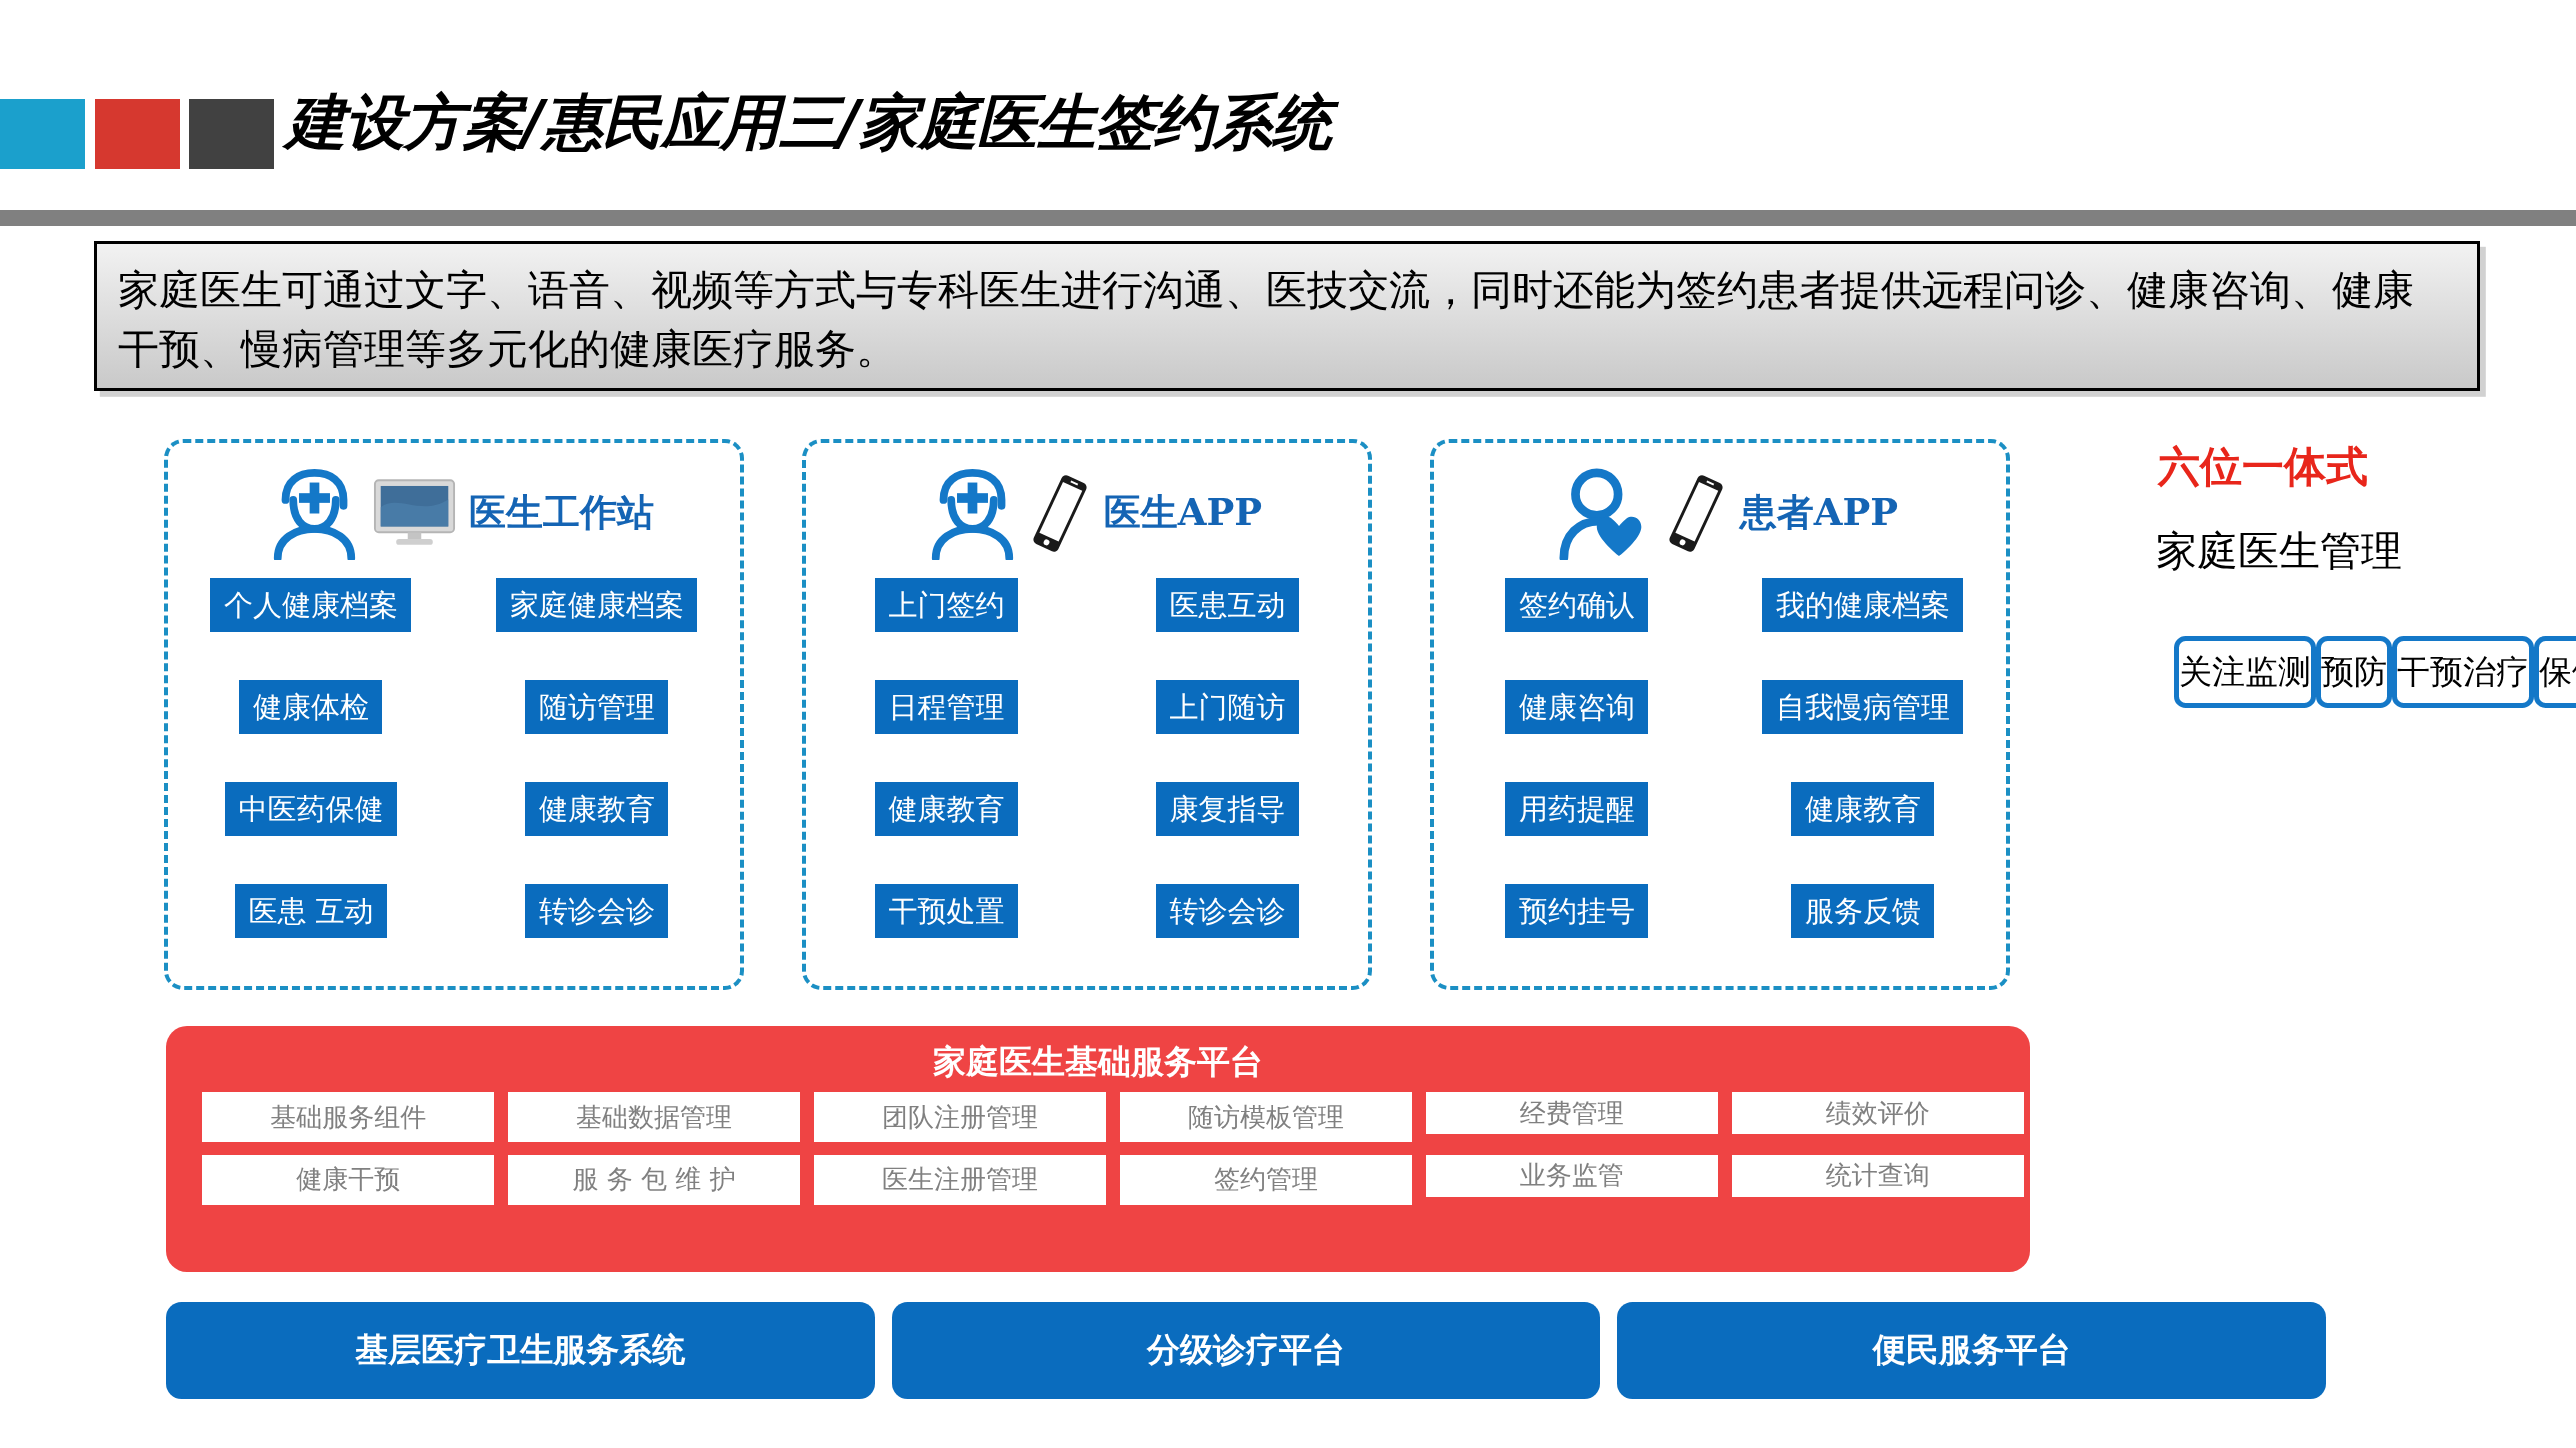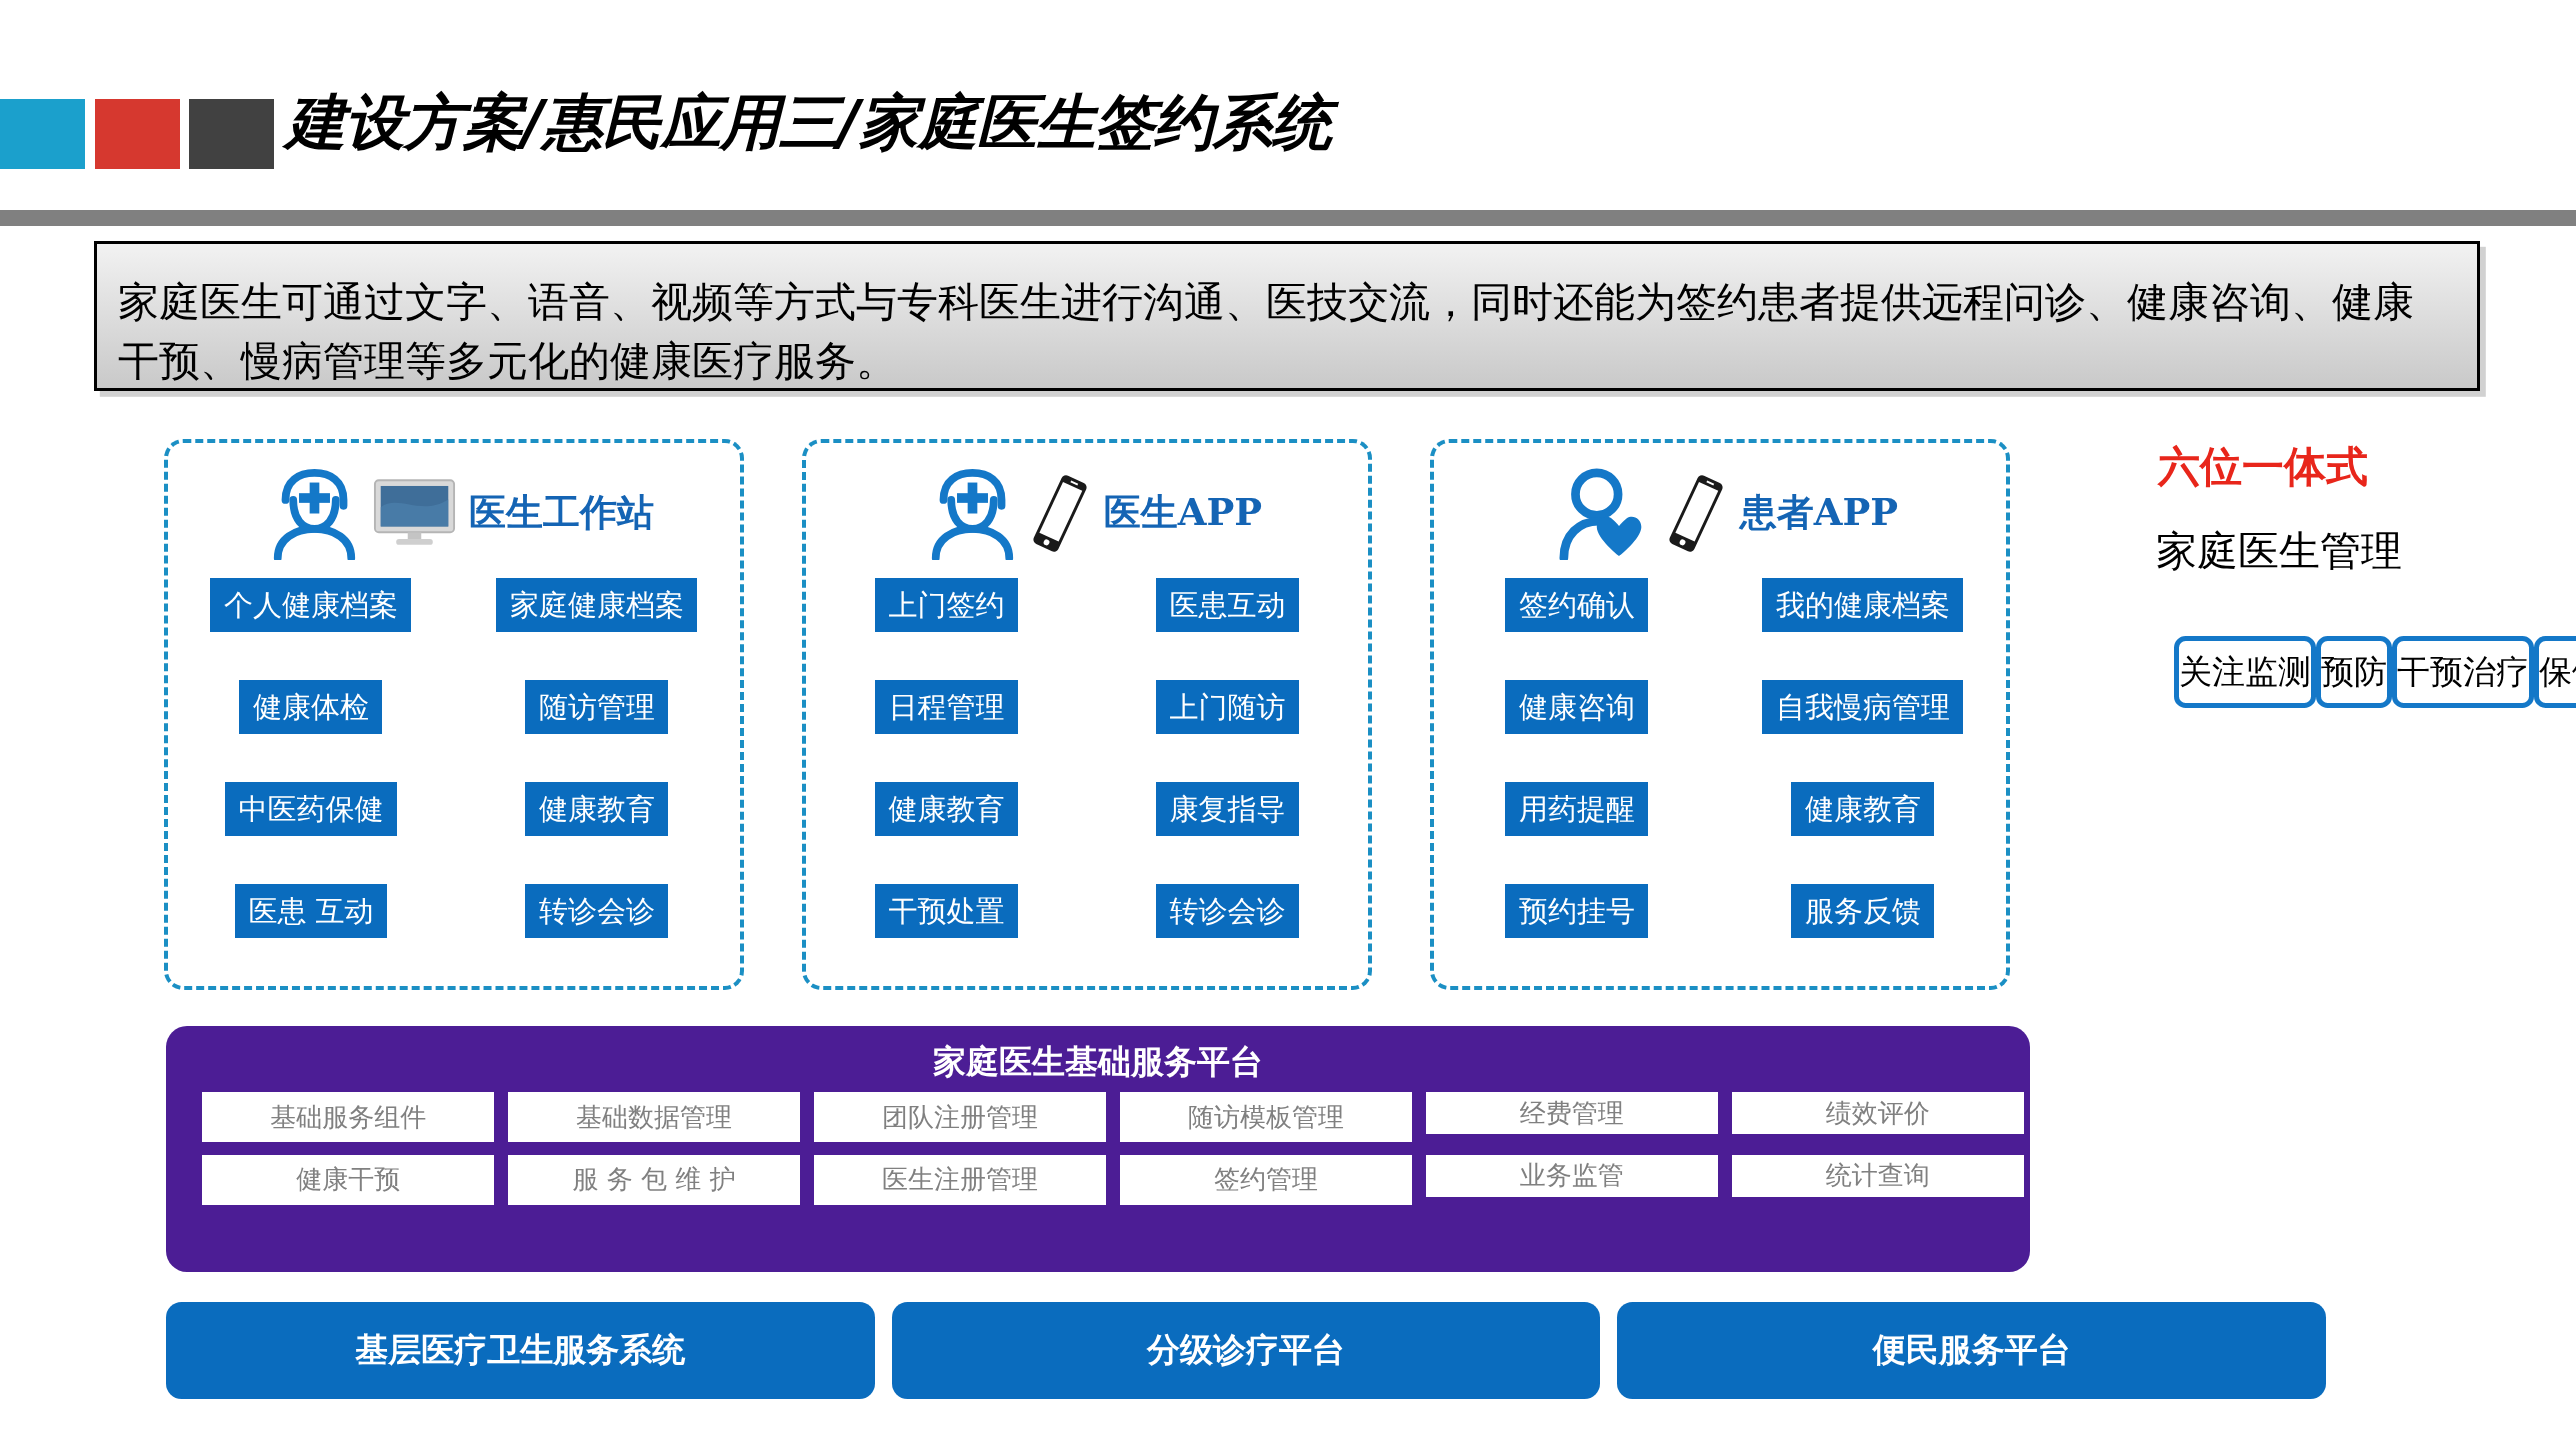--- a/index.html
+++ b/index.html
@@ -57,21 +57,20 @@
     box-sizing: border-box;
     padding: 17.4px 23px 0 21px;
     box-shadow: 5.8px 5.8px 0 rgba(0,0,0,0.18);
   }
   .desc-text {
     font-size: 41px;
     line-height: 1.42;
     color: #000000;
     font-family: "DejaVu Serif", "Liberation Serif", serif;
     letter-spacing: 0px;
-    margin-top: 12px;
   }
 
   
   .panel {
     position: absolute;
     top: 439px;
     height: 551px;
     border: 4.8px dashed #1B8FC4;
     border-radius: 19.3px;
     box-sizing: border-box;
@@ -163,21 +162,21 @@
     justify-content: center;
     box-sizing: border-box;
     white-space: nowrap;
   }
 
   
   .platform {
     position: absolute;
     left: 166px; top: 1026px;
     width: 1864px; height: 246px;
-    background: #4c1d95;
+    background: #ef4444;
     border-radius: 21px;
     box-sizing: border-box;
   }
   .platform-title {
     position: absolute;
     left: 0; top: 13.5px;
     width: 100%;
     text-align: center;
     font-size: 33px;
     font-weight: bold;

